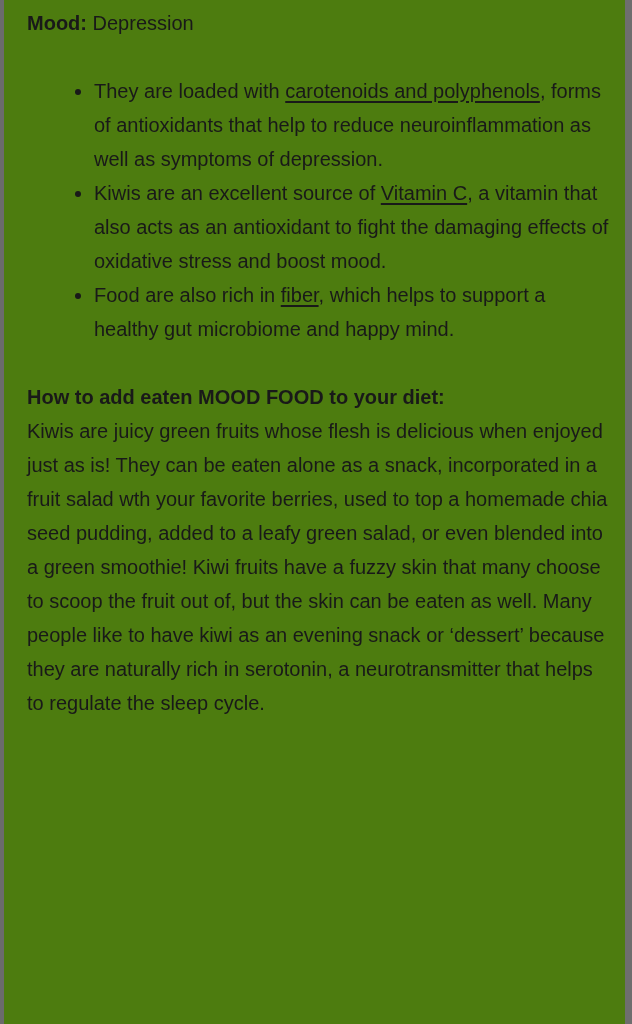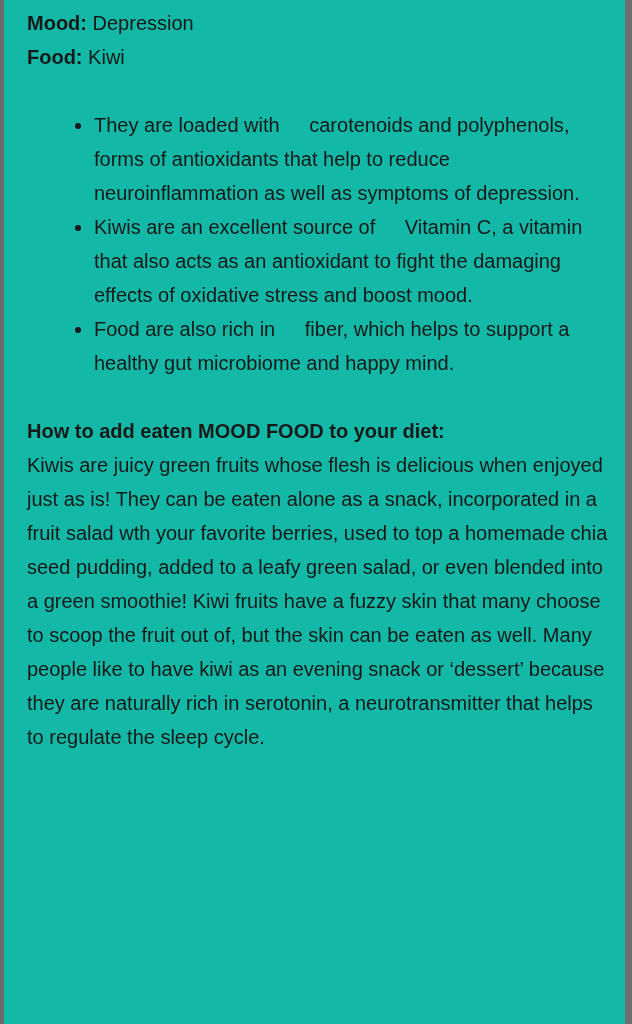--- a/index.html
+++ b/index.html
@@ -9,21 +9,21 @@
   }
   body {
     width: 632px;
     height: 1024px;
     overflow: hidden;
   }
   .page {
     box-sizing: border-box;
     width: 632px;
     height: 1024px;
-    background: #14b8a6;
+    background: #4d7c0f;
     border-left: 4px solid #6b6b6b;
     border-right: 7px solid #6e6e6e;
   }
   .content {
     box-sizing: border-box;
     padding: 6px 13px 0 23px;
     font-family: "Liberation Sans", sans-serif;
     font-size: 20px;
     line-height: 34px;
     color: #191919;
@@ -41,35 +41,34 @@
   ul.benefits {
     margin: 0;
     padding: 0 0 0 67px;
     list-style: disc outside;
   }
   ul.benefits li {
     margin: 0;
     padding: 0;
   }
   .link {
+    text-decoration: underline;
     text-underline-offset: 3px;
     color: inherit;
     cursor: pointer;
-    margin-left: 24px;
   }
 </style>
 </head>
 <body>
 
 <div class="page">
   <div class="content">
 
     <p><span class="bold">Mood:</span> <span>Depression</span></p>
 
-    <p><span class="bold">Food:</span> <span>Kiwi</span></p>
 
     <div class="gap"></div>
 
 
     <ul class="benefits">
       <li><span>They are loaded with </span><span class="link">carotenoids and polyphenols</span><span>, forms of antioxidants that help to reduce neuroinflammation as well as symptoms of depression.</span></li>
       <li><span>Kiwis are an excellent source of </span><span class="link">Vitamin C</span><span>, a vitamin that also acts as an antioxidant to fight the damaging effects of oxidative stress and boost mood.</span></li>
       <li><span>Food are also rich in </span><span class="link">fiber</span><span>, which helps to support a healthy gut microbiome and happy mind.</span></li>
     </ul>
 

